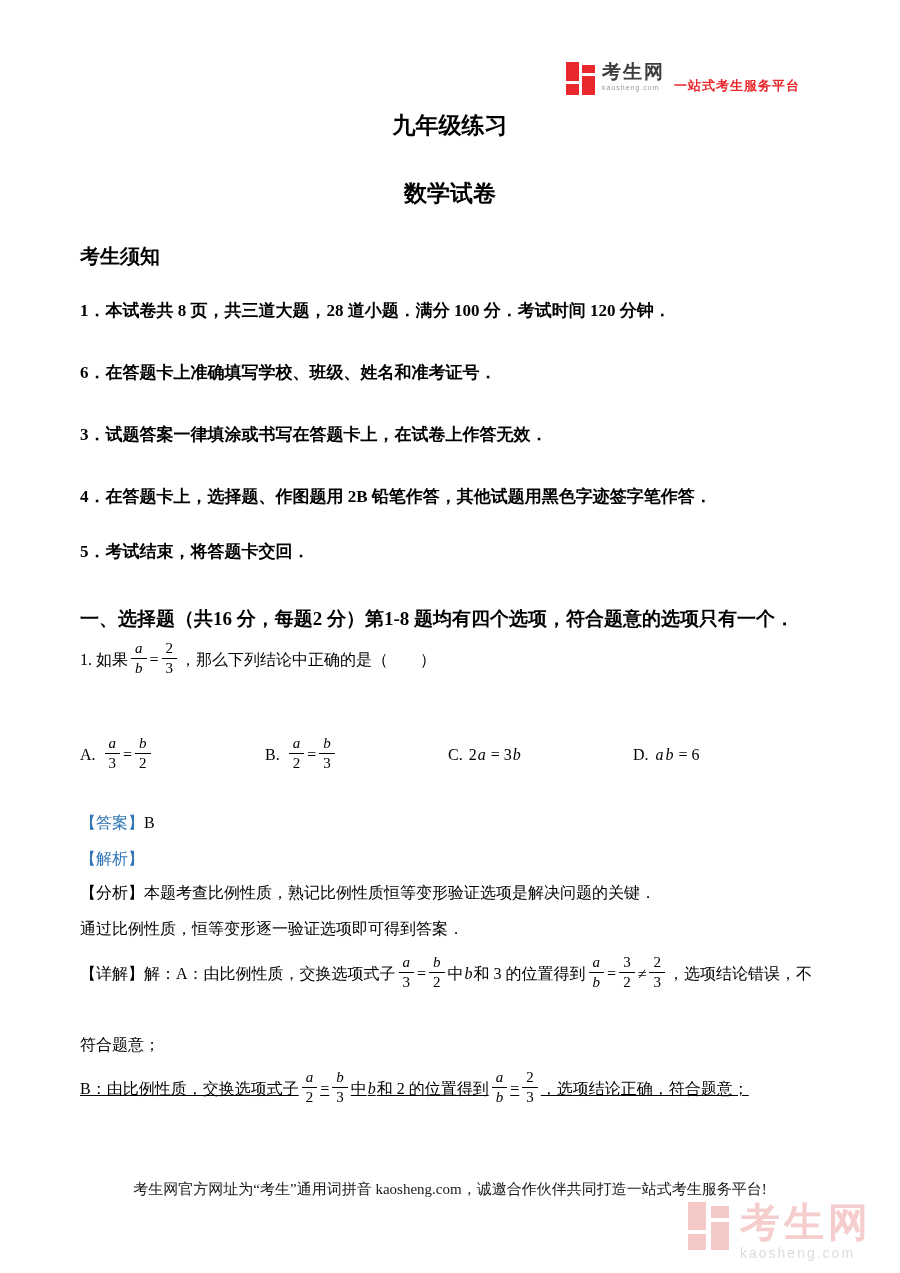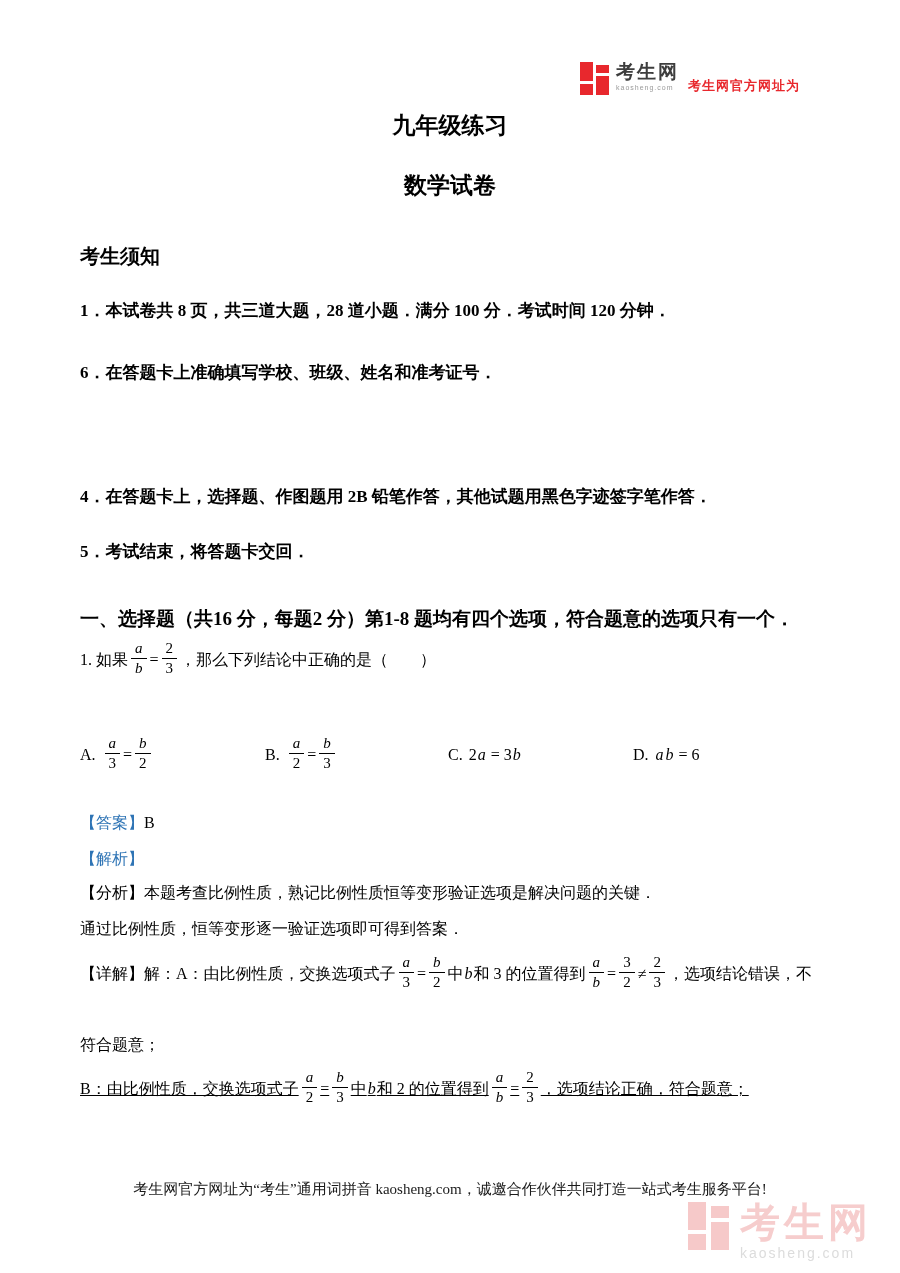--- a/index.html
+++ b/index.html
@@ -19,21 +19,21 @@
   .logo-icon .b2 { left:0;  top:22px; width:13px; height:11px; }
   .logo-icon .b3 { left:16px; top:3px;  width:13px; height:8px; }
   .logo-icon .b4 { left:16px; top:14px; width:13px; height:19px; }
   .logo-textcol { display:flex; flex-direction:column; line-height:1; }
   .logo-brand { font-family:"Liberation Sans","DejaVu Sans",sans-serif; font-weight:bold; font-size:19px; color:#3d3d3d; letter-spacing:2px; }
   .logo-domain { font-family:"Liberation Sans","DejaVu Sans",sans-serif; font-size:7px; color:#9a9a9a; letter-spacing:1px; margin-top:3px; }
   .logo-tagline { font-family:"Liberation Sans","DejaVu Sans",sans-serif; font-size:13px; font-weight:bold; color:#e8282d; margin-left:9px; margin-top:15px; letter-spacing:1px; }
 
   
   .title    { position:absolute; top:110px; left:0; width:100%; text-align:center; font-size:23px; font-weight:bold; }
-  .subtitle { position:absolute; top:170px; left:0; width:100%; text-align:center; font-size:23px; font-weight:bold; }
+  .subtitle { position:absolute; top:178px; left:0; width:100%; text-align:center; font-size:23px; font-weight:bold; }
 
   
   .notice-heading { position:absolute; left:80px; top:243px; font-size:20px; font-weight:bold; }
   .notice-item { position:absolute; left:80px; width:740px; font-size:17px; font-weight:bold; }
   .ni0 { top:299px; } .ni1 { top:361px; } .ni2 { top:423px; } .ni3 { top:485px; } .ni4 { top:540px; }
 
   .section-heading { position:absolute; left:80px; top:606px; width:760px; font-size:19px; font-weight:bold; }
 
   
   .qline { position:absolute; left:80px; top:643px; width:760px; font-size:16px; }
@@ -79,29 +79,30 @@
     <span class="logo-icon">
       <i class="b1"></i>
         <i class="b2"></i>
         <i class="b3"></i>
         <i class="b4"></i>
     </span>
     <span class="logo-textcol">
       <span class="logo-brand">考生网</span>
       <span class="logo-domain">kaosheng.com</span>
     </span>
-    <span class="logo-tagline">考生网官方网址为</span>
+    <span class="logo-tagline">一站式考生服务平台</span>
   </div>
 
   <div class="title">九年级练习</div>
   <div class="subtitle">数学试卷</div>
 
   <div class="notice-heading">考生须知</div>
   <div class="notice-item ni0">1．本试卷共 8 页，共三道大题，28 道小题．满分 100 分．考试时间 120 分钟．</div>
   <div class="notice-item ni1">6．在答题卡上准确填写学校、班级、姓名和准考证号．</div>
+  <div class="notice-item ni2">3．试题答案一律填涂或书写在答题卡上，在试卷上作答无效．</div>
   <div class="notice-item ni3">4．在答题卡上，选择题、作图题用 2B 铅笔作答，其他试题用黑色字迹签字笔作答．</div>
   <div class="notice-item ni4">5．考试结束，将答题卡交回．</div>
 
   <div class="section-heading">一、选择题（共16 分，每题2 分）第1-8 题均有四个选项，符合题意的选项只有一个．</div>
 
   <div class="qline">1. 如果<span class="frac"><span class="num var">a</span><span class="den var">b</span></span>=<span class="frac"><span class="num">2</span><span class="den">3</span></span>，那么下列结论中正确的是（　　）</div>
 
   <div class="options-row">
     <span class="option opt0">
       <span class="opt-label">A.</span><span><span class="frac"><span class="num var">a</span><span class="den">3</span></span>=<span class="frac"><span class="num var">b</span><span class="den">2</span></span></span>

